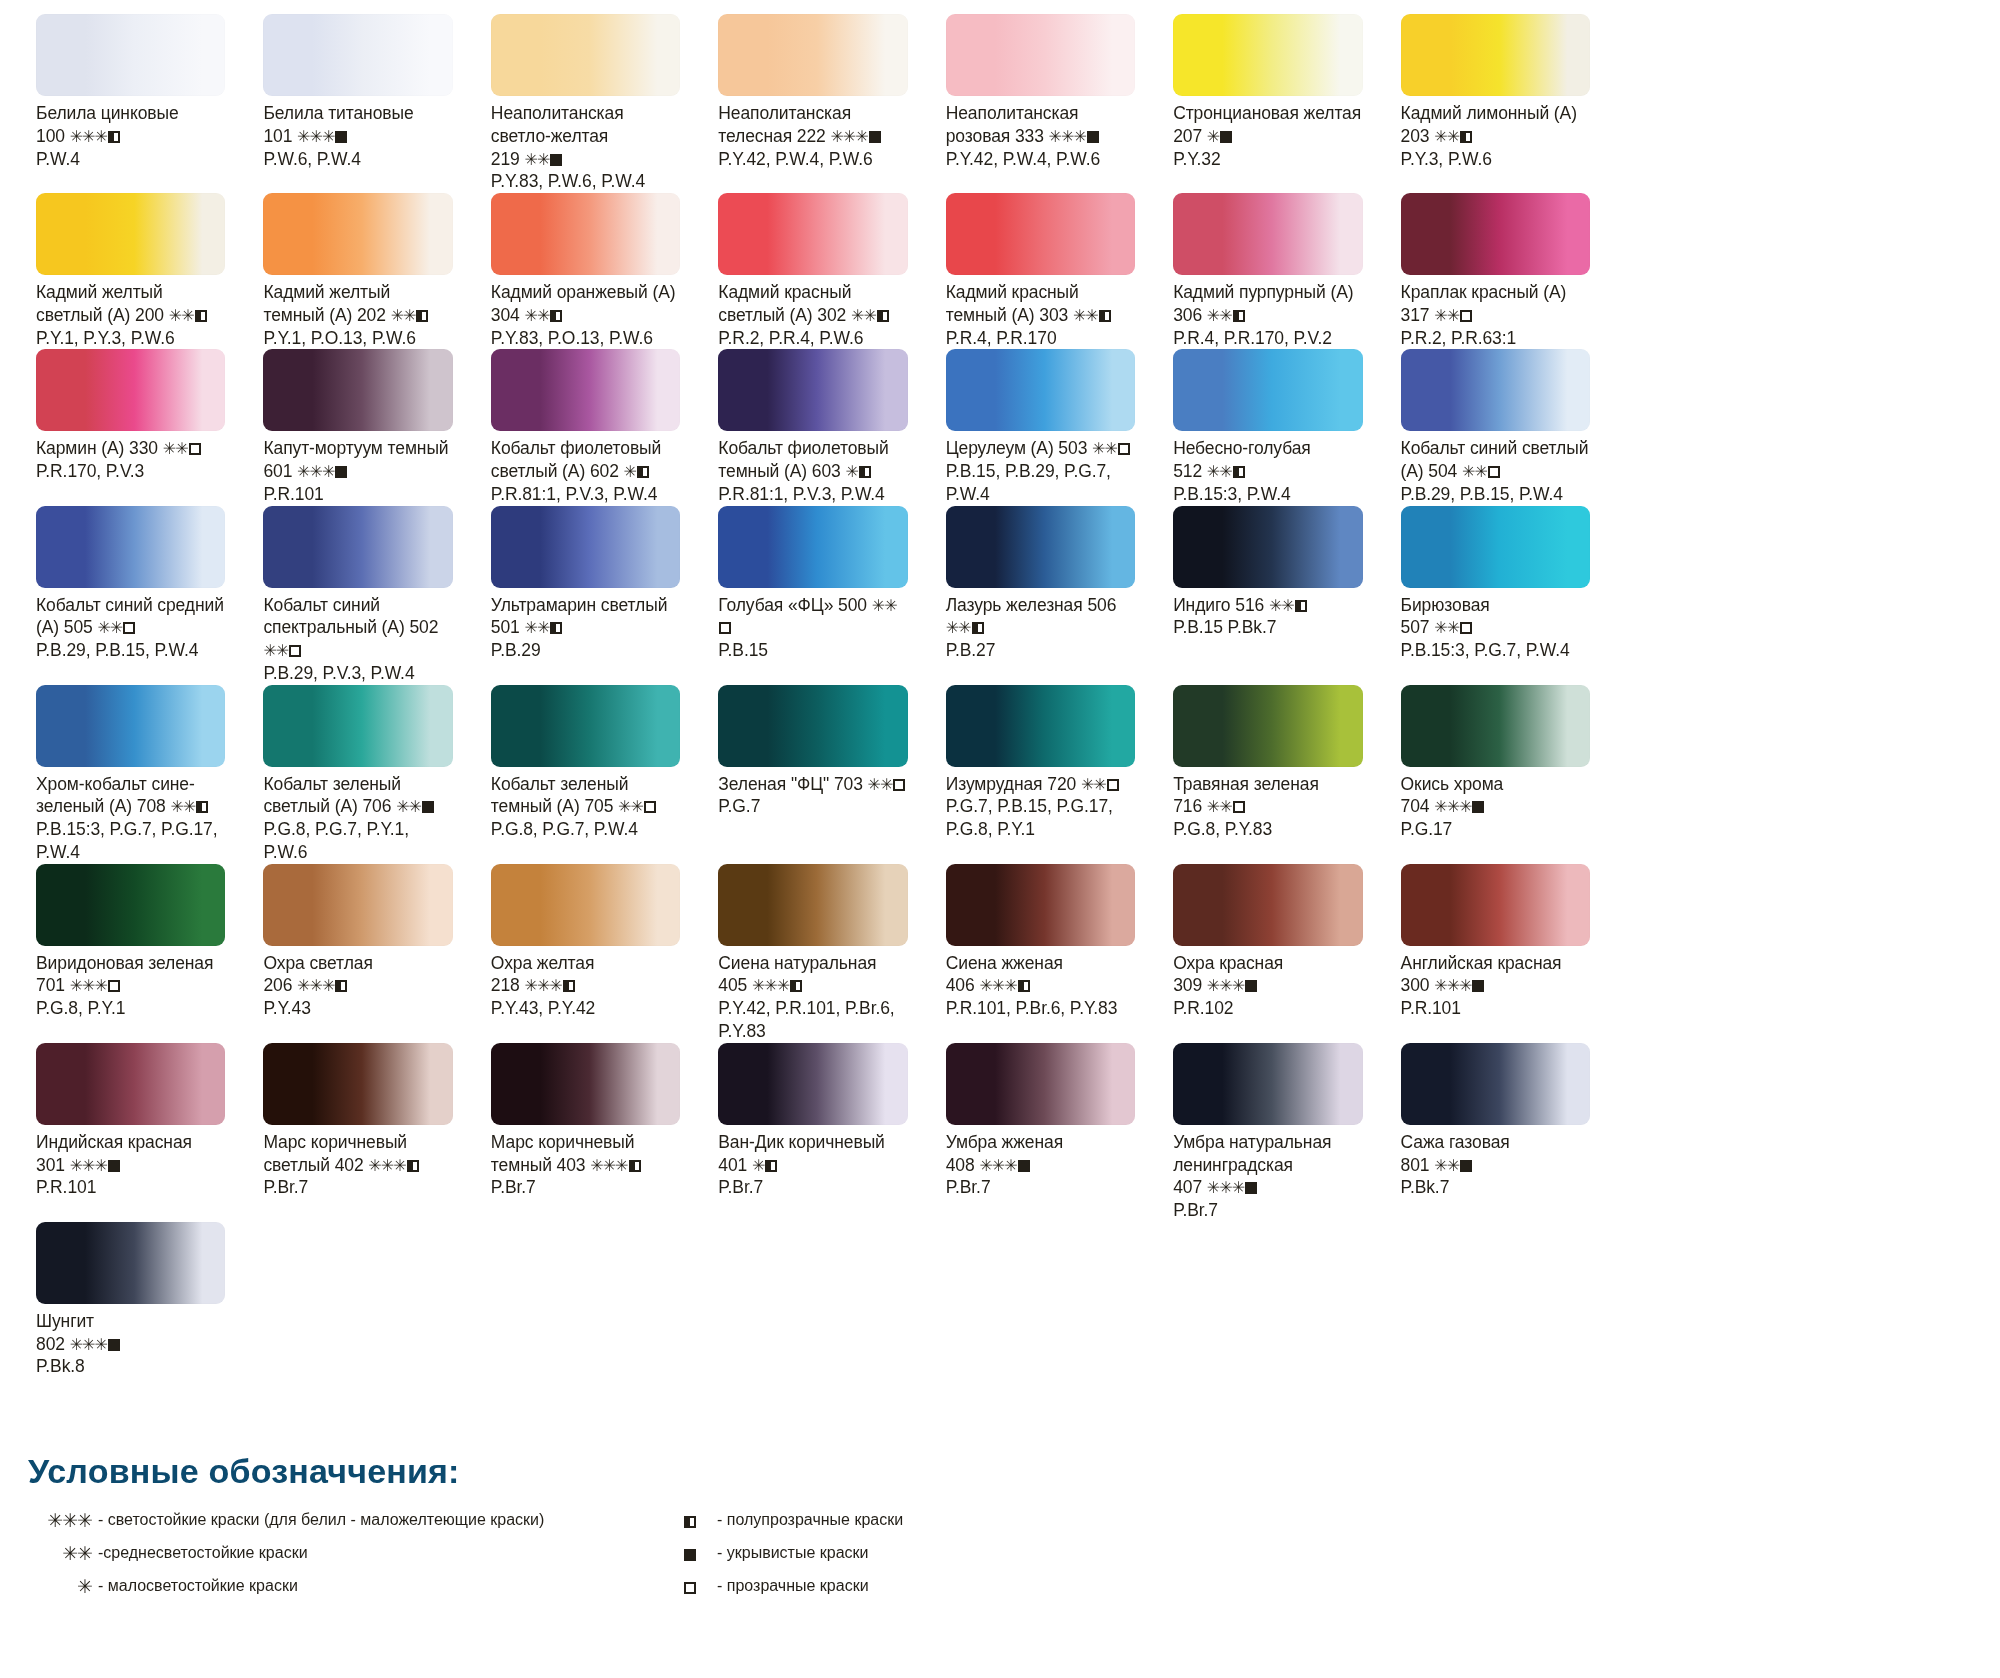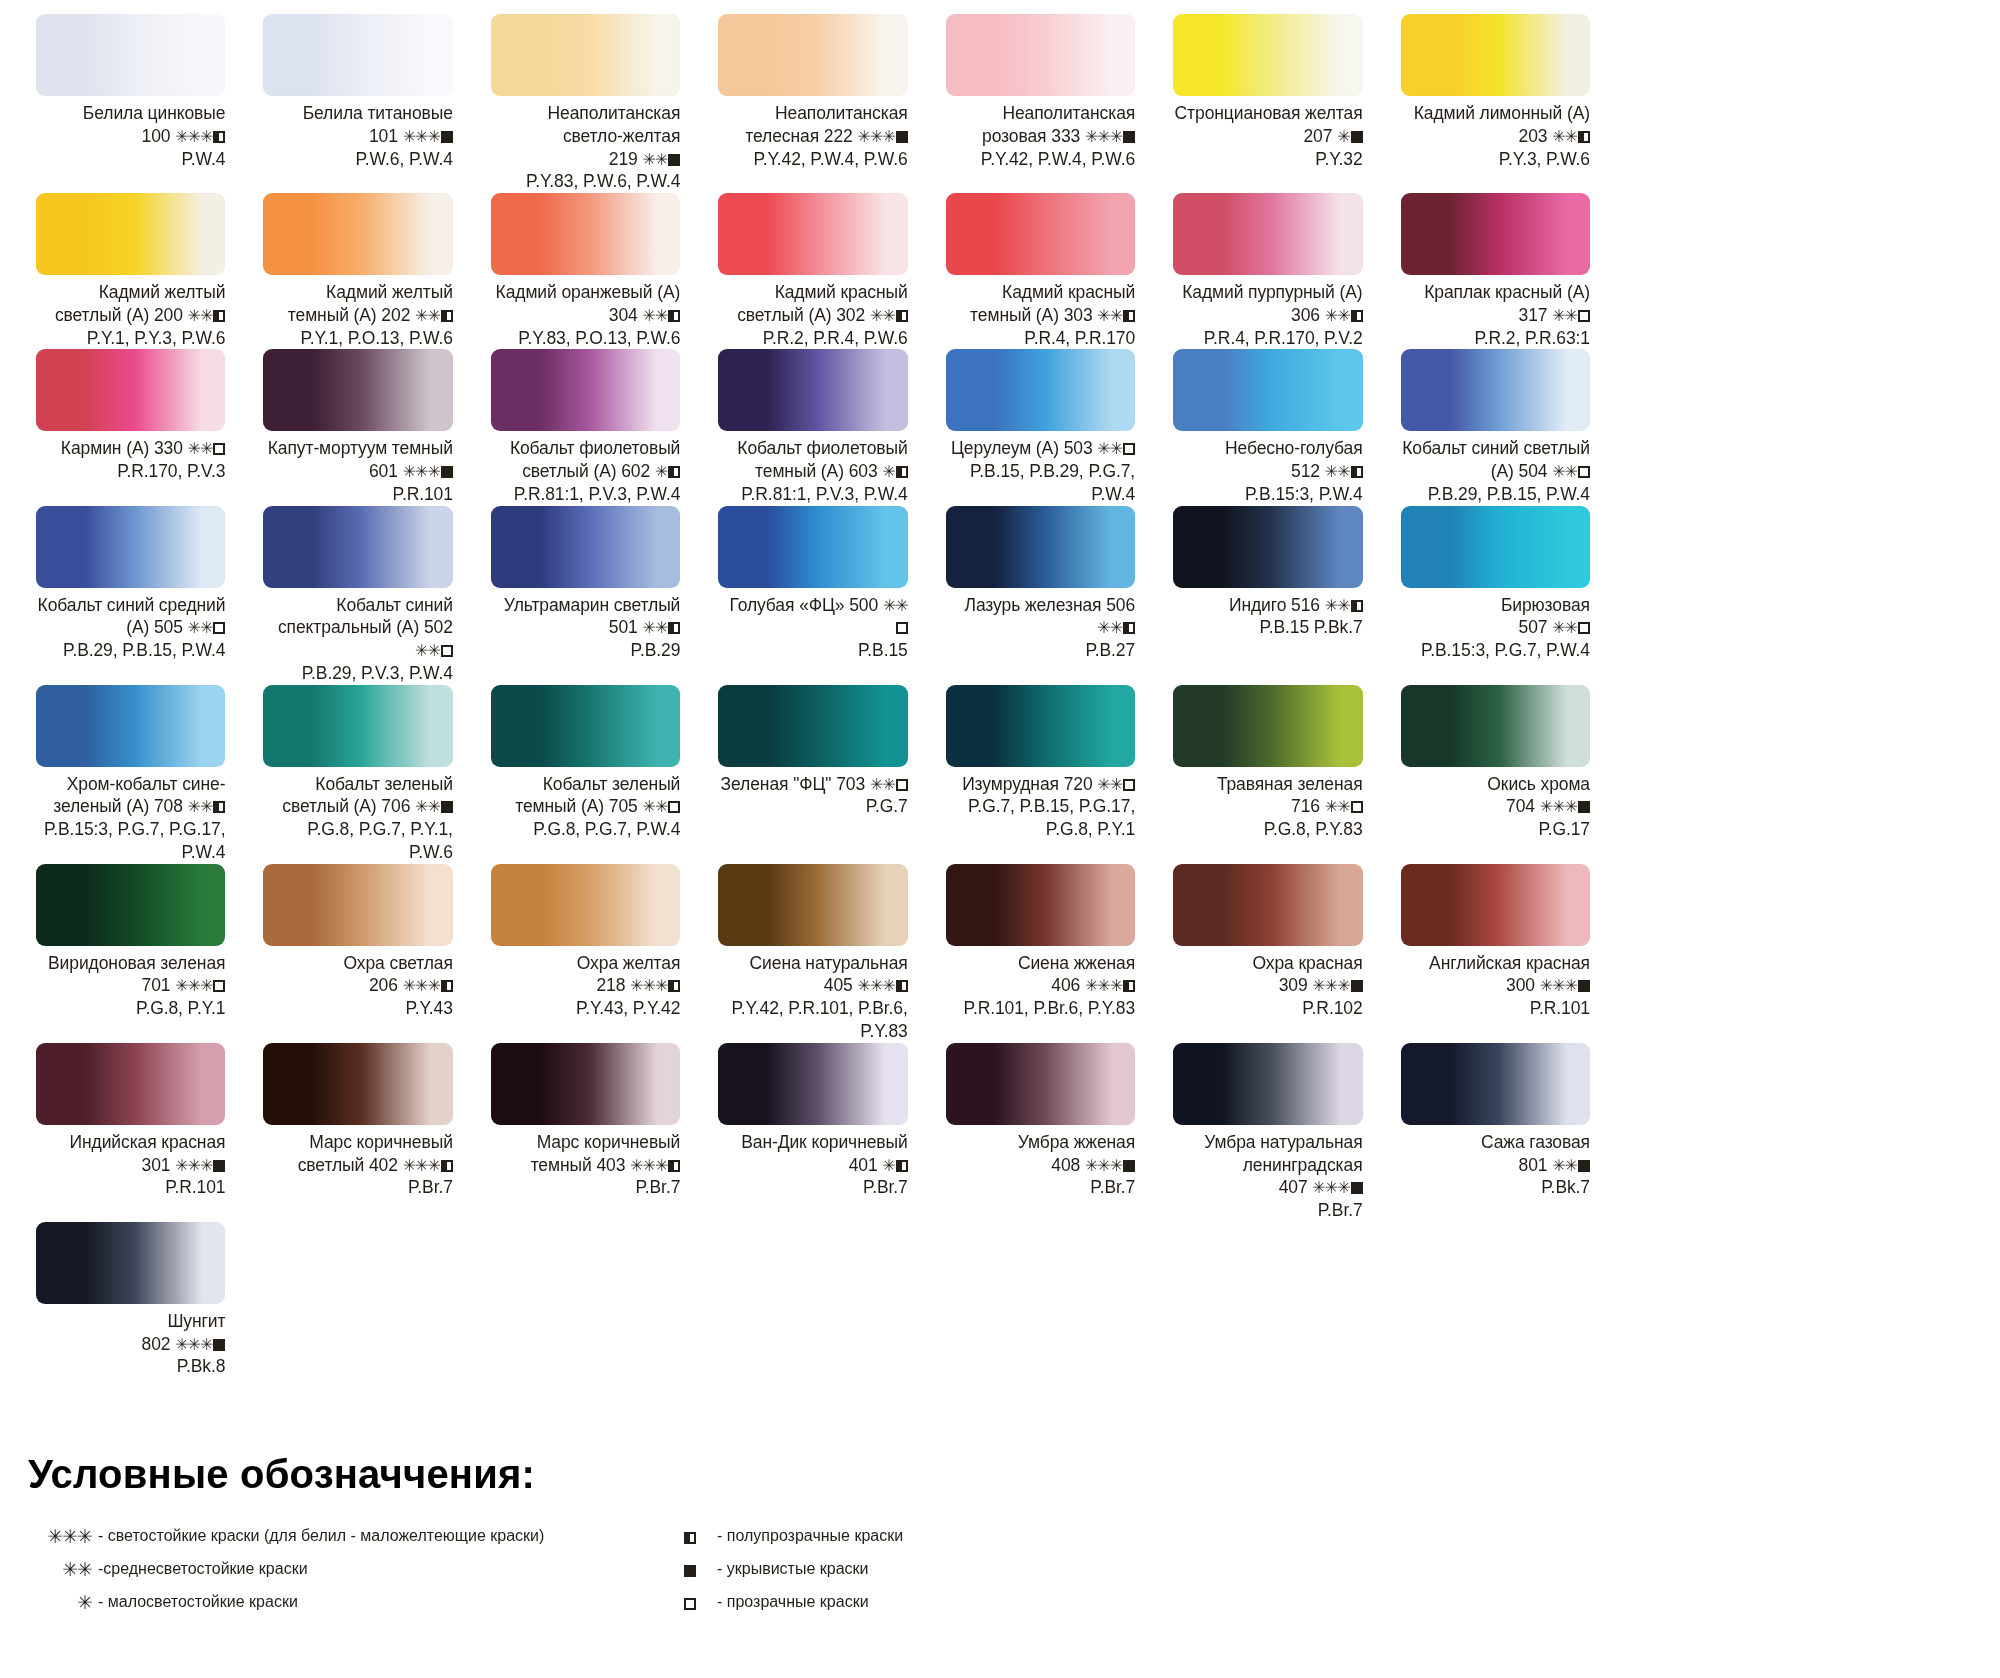--- a/index.html
+++ b/index.html
@@ -34,38 +34,37 @@
     border-radius:9px;
     margin-bottom:6px;
     box-shadow:inset 0 0 0 0.5px rgba(0,0,0,0.02);
   }
   .cap{
     font-size:17.5px;
     line-height:1.30;
     letter-spacing:-0.1px;
     color:#231f18;
     white-space:pre-wrap;
-    text-align:right;
   }
   .cap .nm{display:block;}
   .cap .pg{display:block;}
   .blank{visibility:hidden;}
 
   
   .legend{
     position:absolute;
     left:28px;
     top:1452px;
     width:1560px;
   }
   .legend-title{
-    font-size:40px;
+    font-size:34px;
     font-weight:bold;
-    color:#000000;
-    margin-bottom:22px;
+    color:#0c4a6e;
+    margin-bottom:12px;
     letter-spacing:0.2px;
   }
   .legend-cols{
     position:relative;
     height:120px;
   }
   .lg-left{position:absolute;left:0;top:0;width:620px;}
   .lg-right{position:absolute;left:655px;top:0;width:560px;}
   .lg-item{
     display:flex;

